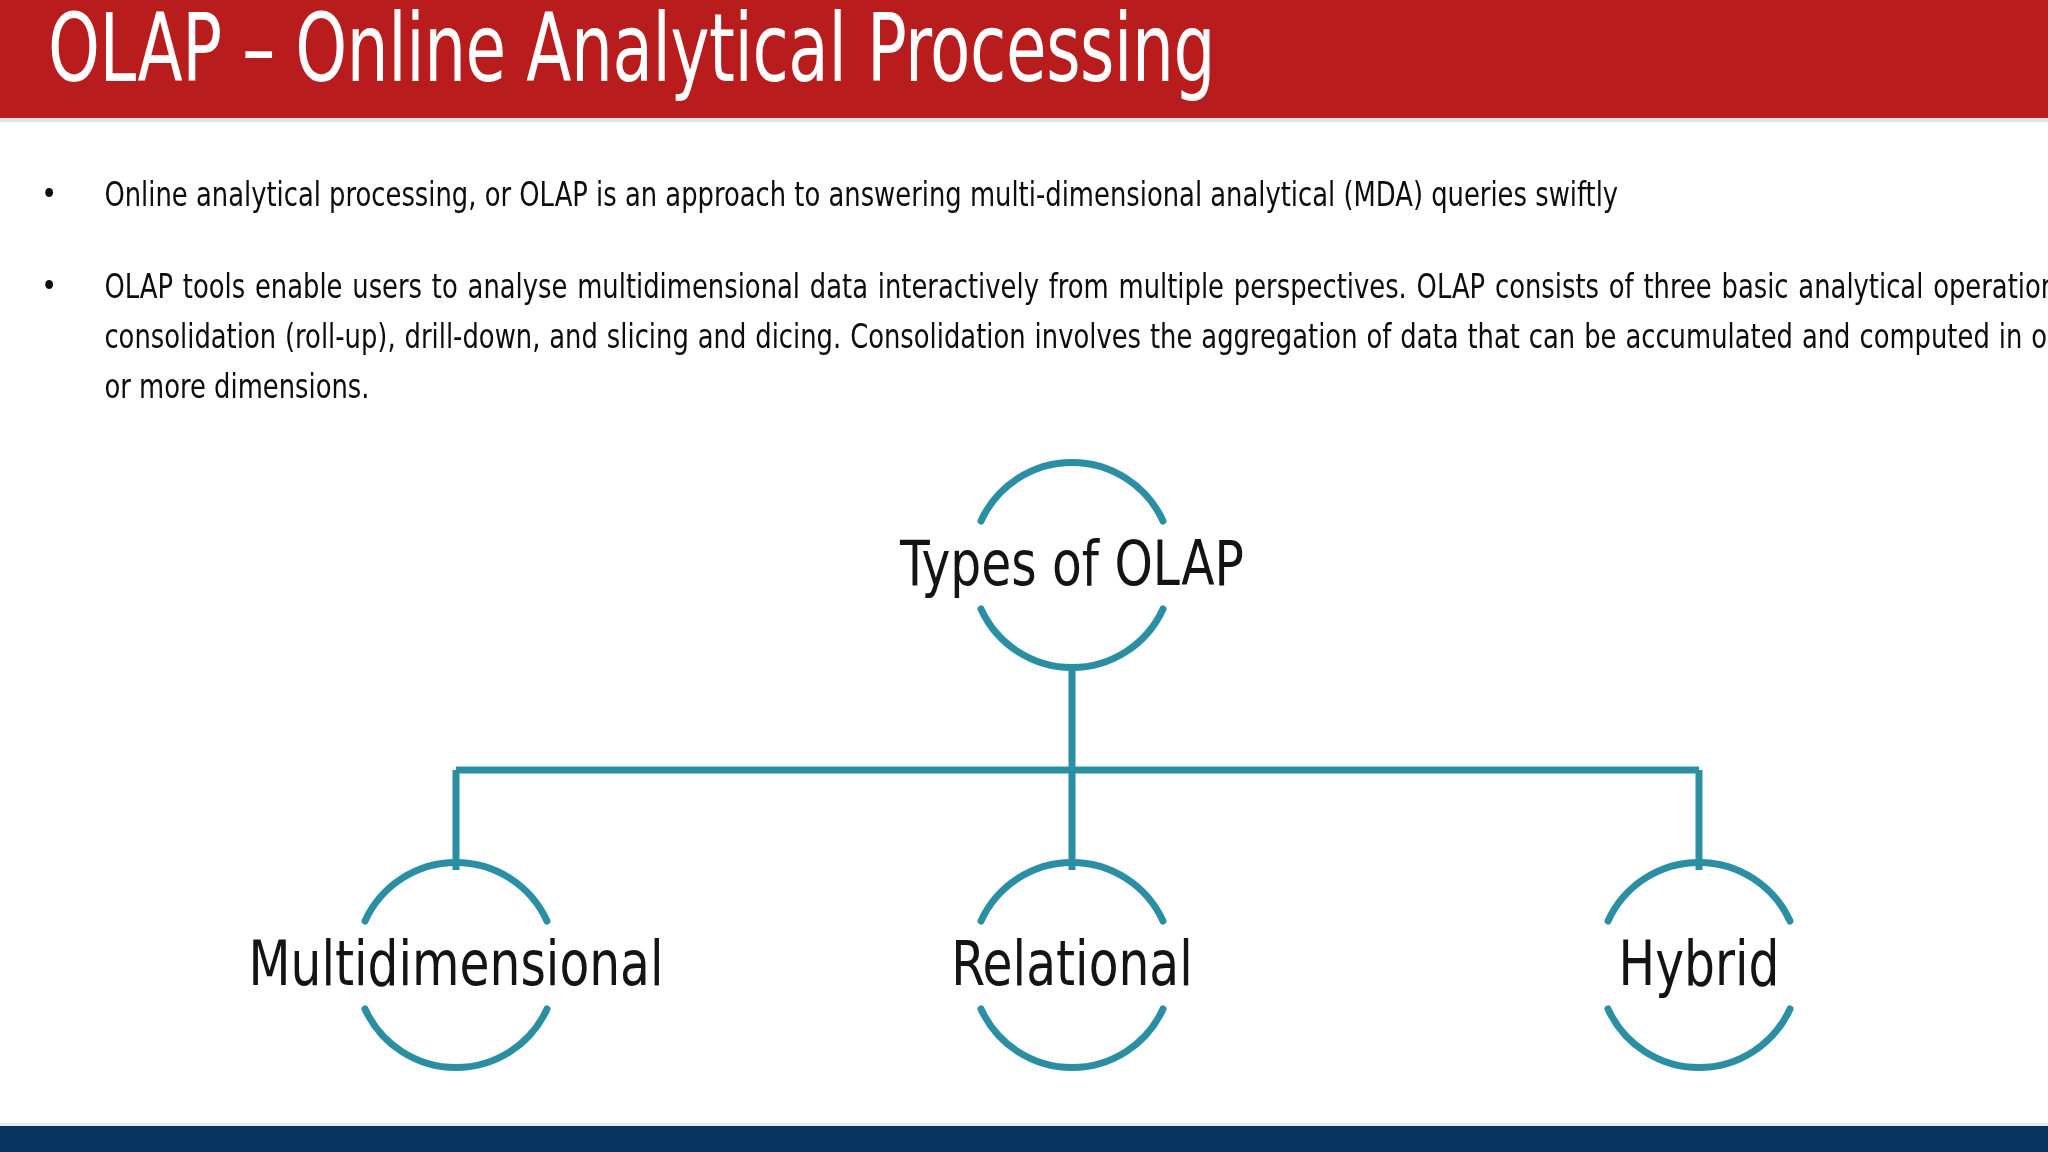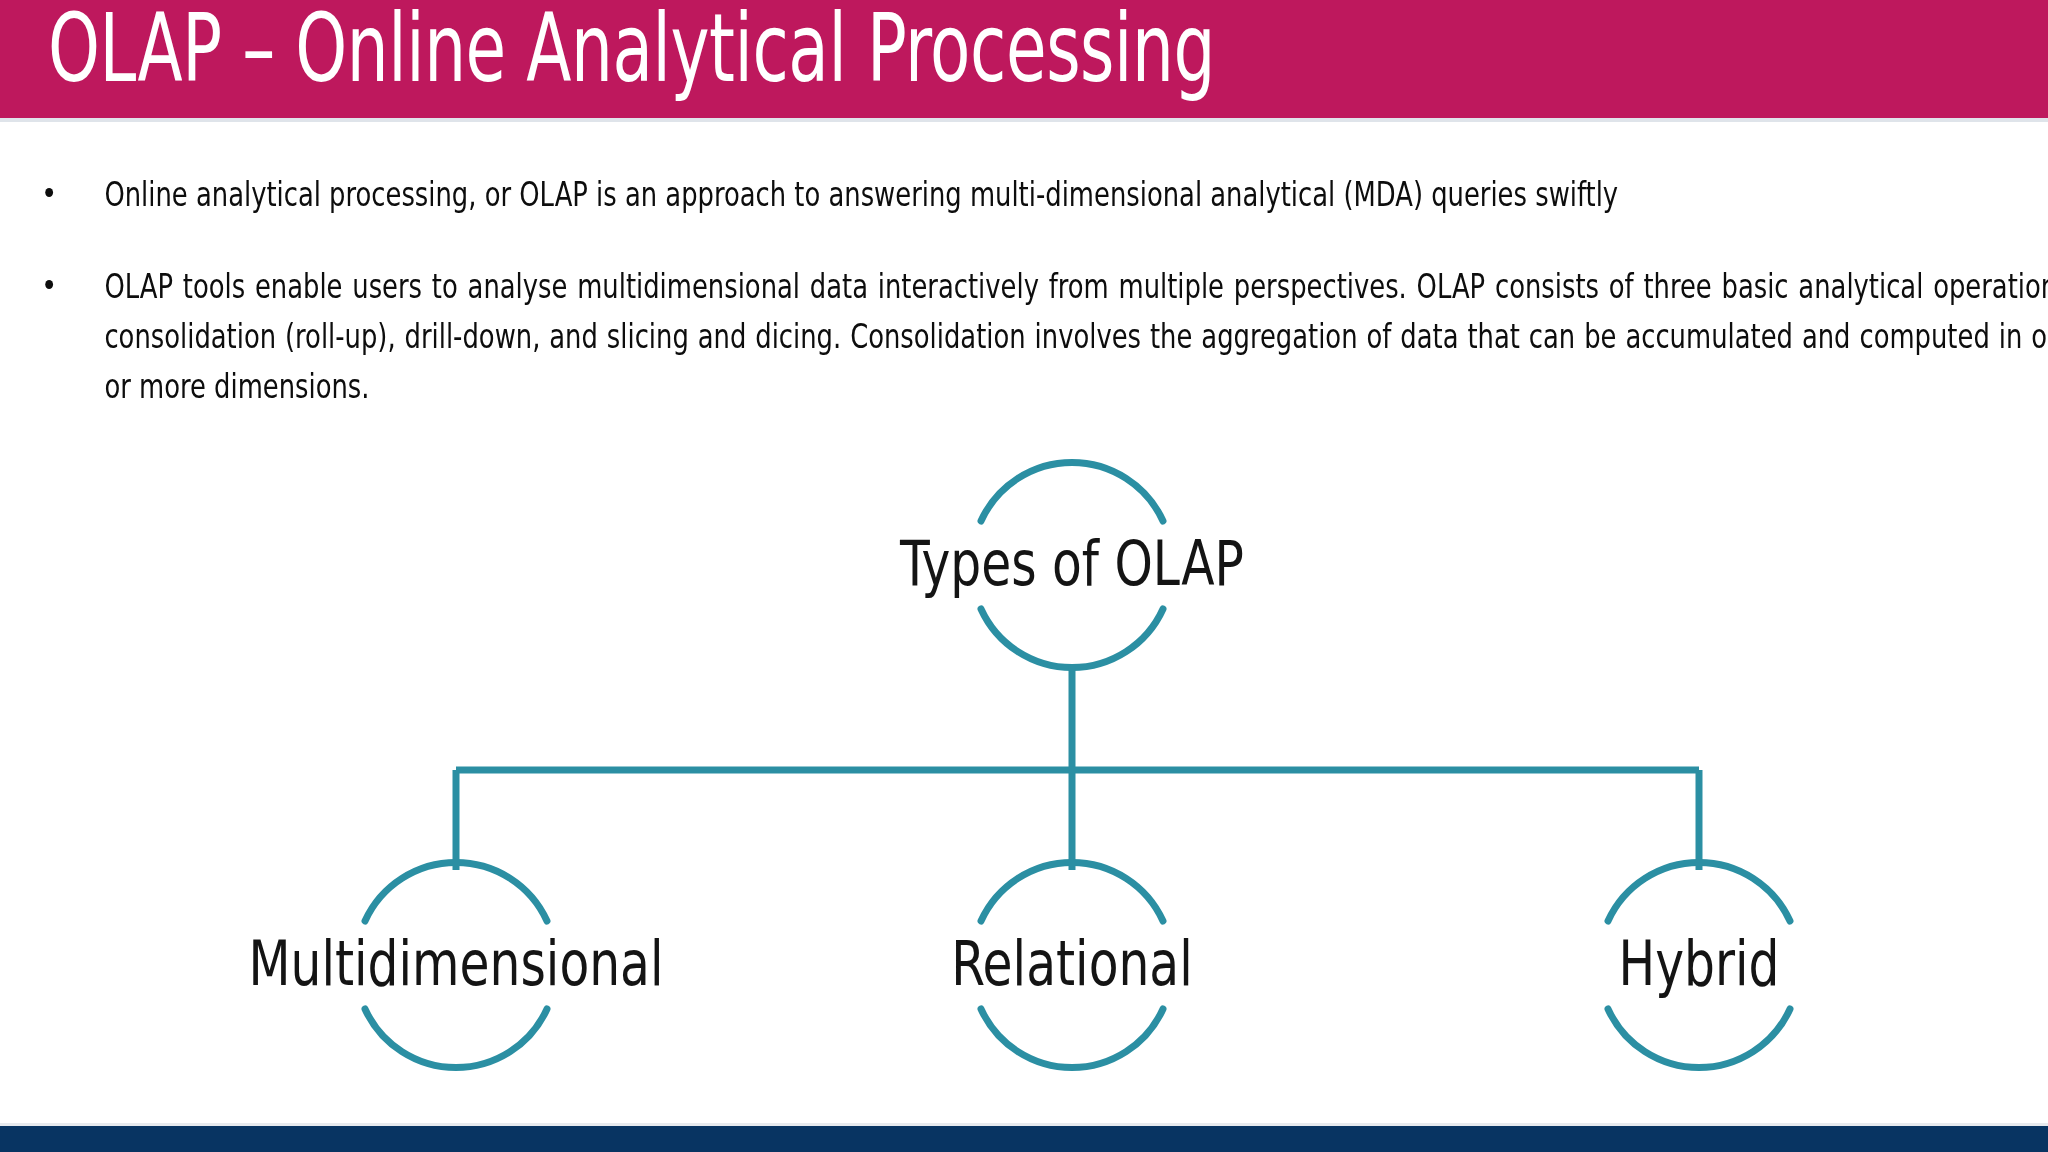--- a/index.html
+++ b/index.html
@@ -18,21 +18,21 @@
     overflow: hidden;
   }
 
   
   .title-bar {
     position: absolute;
     left: 0;
     top: 0;
     width: 2048px;
     height: 118px;
-    background: #be185d;
+    background: #b91c1c;
   }
   .title-bar-underline {
     position: absolute;
     left: 0;
     top: 118px;
     width: 2048px;
     height: 4px;
     background: #dfe4ea;
   }
   .title-text {

